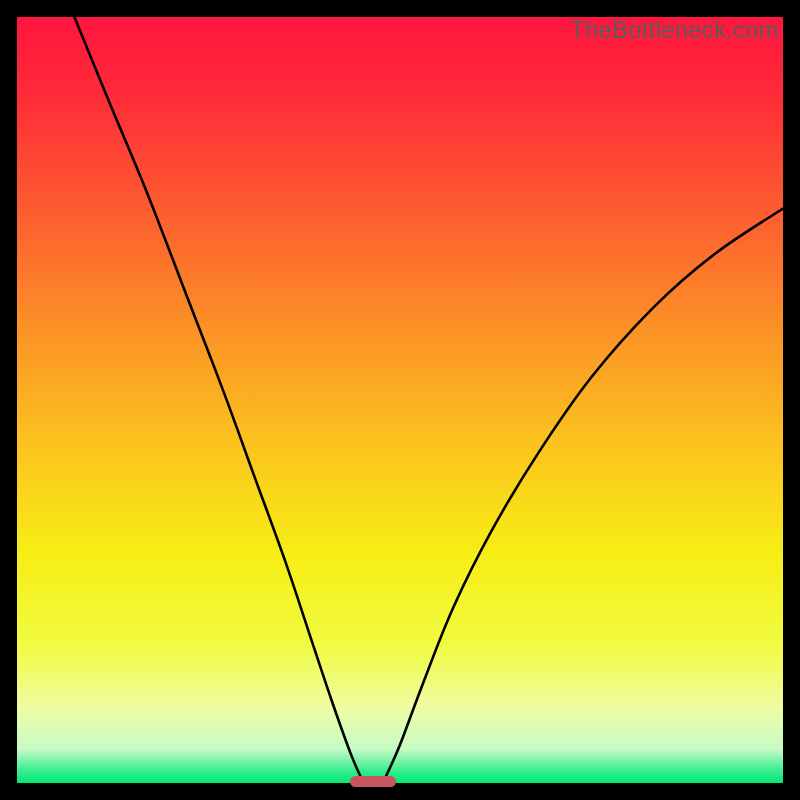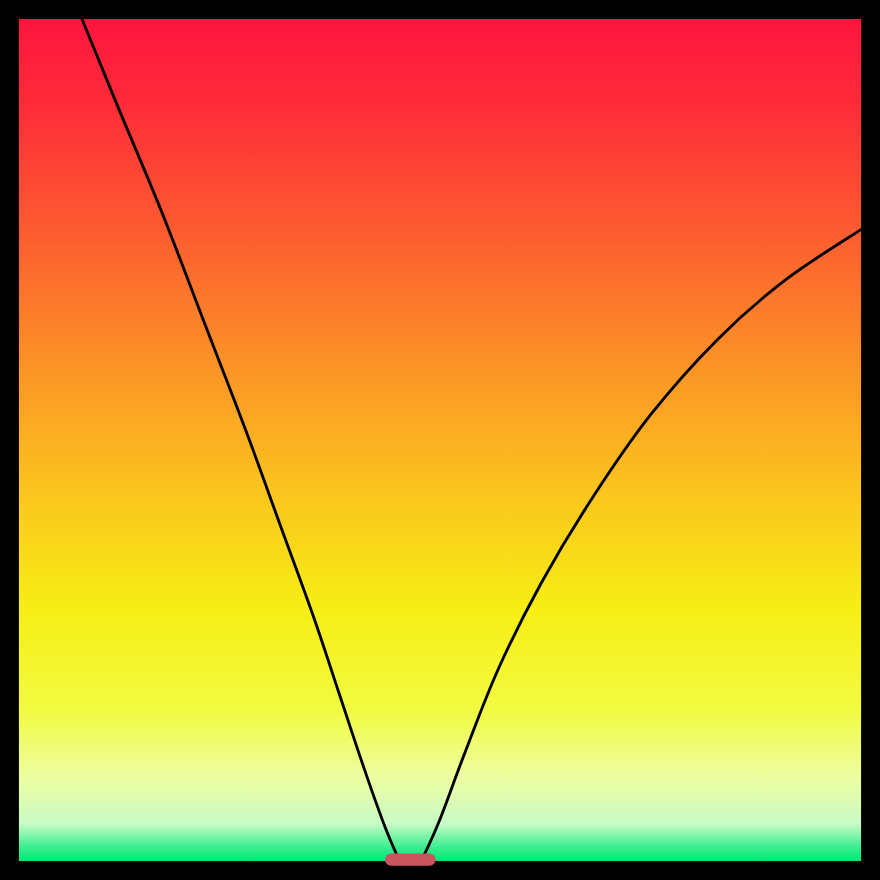--- a/index.html
+++ b/index.html
@@ -73,13 +73,14 @@
     <rect x="0" y="0" width="766" height="766" fill="url(#bg-grad)"></rect>
   </svg>
 
   <svg class="curves" viewBox="0 0 766 766" preserveAspectRatio="none">
     <path id="curve-left" fill="none" stroke="#000" stroke-width="2.6" stroke-linecap="round" d="M 57.449999999999996 0 C 63.654599999999995 15.166799999999999, 78.8214 52.5476, 91.92 84.25999999999999 C 105.0186 115.97239999999998, 116.432 141.70999999999995, 130.22 176.17999999999995 C 144.008 210.64999999999995, 154.732 239.91119999999998, 168.52 275.76 C 182.30800000000002 311.6088, 194.41080000000002 342.24879999999996, 206.82000000000002 375.34 C 219.22920000000002 408.4312, 226.42960000000002 429.2664, 237.46 459.59999999999997 C 248.4904 489.93359999999996, 258.4484 516.284, 268.09999999999997 543.86 C 277.75159999999994 571.436, 282.80719999999997 587.9816, 291.08 612.8 C 299.3528 637.6184, 306.4766 659.6792, 314.06 681.74 C 321.6434 703.8008, 327.6948 720.8826, 333.21 735.36 C 338.7252 749.8374, 342.6318 757.3442, 344.7 762.17"></path>
     <path id="curve-right" fill="none" stroke="#000" stroke-width="2.6" stroke-linecap="round" d="M 367.68 762.17 C 370.43760000000003 755.9653999999999, 376.106 744.9350000000001, 383 727.7 C 389.894 710.465, 396.32840000000004 691.2384, 405.98 666.42 C 415.6316 641.6016, 424.21079999999995 617.396, 436.61999999999995 589.8199999999999 C 449.02919999999995 562.2439999999999, 459.7532 540.796, 474.92 513.22 C 490.08680000000004 485.64400000000006, 502.9556 464.196, 520.88 436.62 C 538.8044 409.044, 553.818 386.2172, 574.5 360.02 C 595.182 333.8228, 613.7192 313.14079999999996, 635.78 291.08 C 657.8408 269.0192, 673.6204 255.38440000000003, 697.0600000000001 237.46000000000004 C 720.4996000000001 219.53560000000004, 753.5908000000001 199.77280000000002, 766 191.5"></path>
   </svg>
 
   <div class="marker" id="opt-marker" style="left: 333.21px; width: 45.96px; bottom: -4px; background: rgb(201, 86, 94);"></div>
 
+  <div class="watermark">TheBottleneck.com</div>
 </div>
 
 </body></html>

